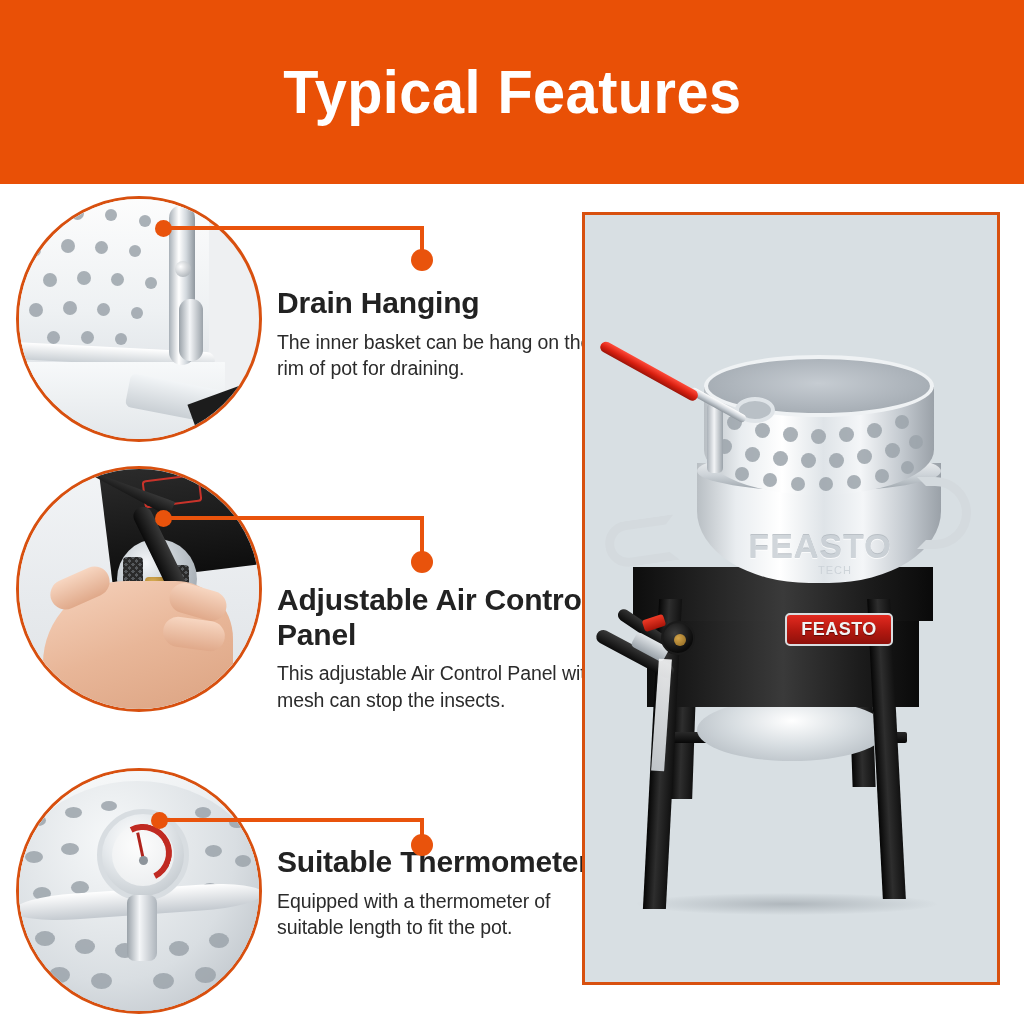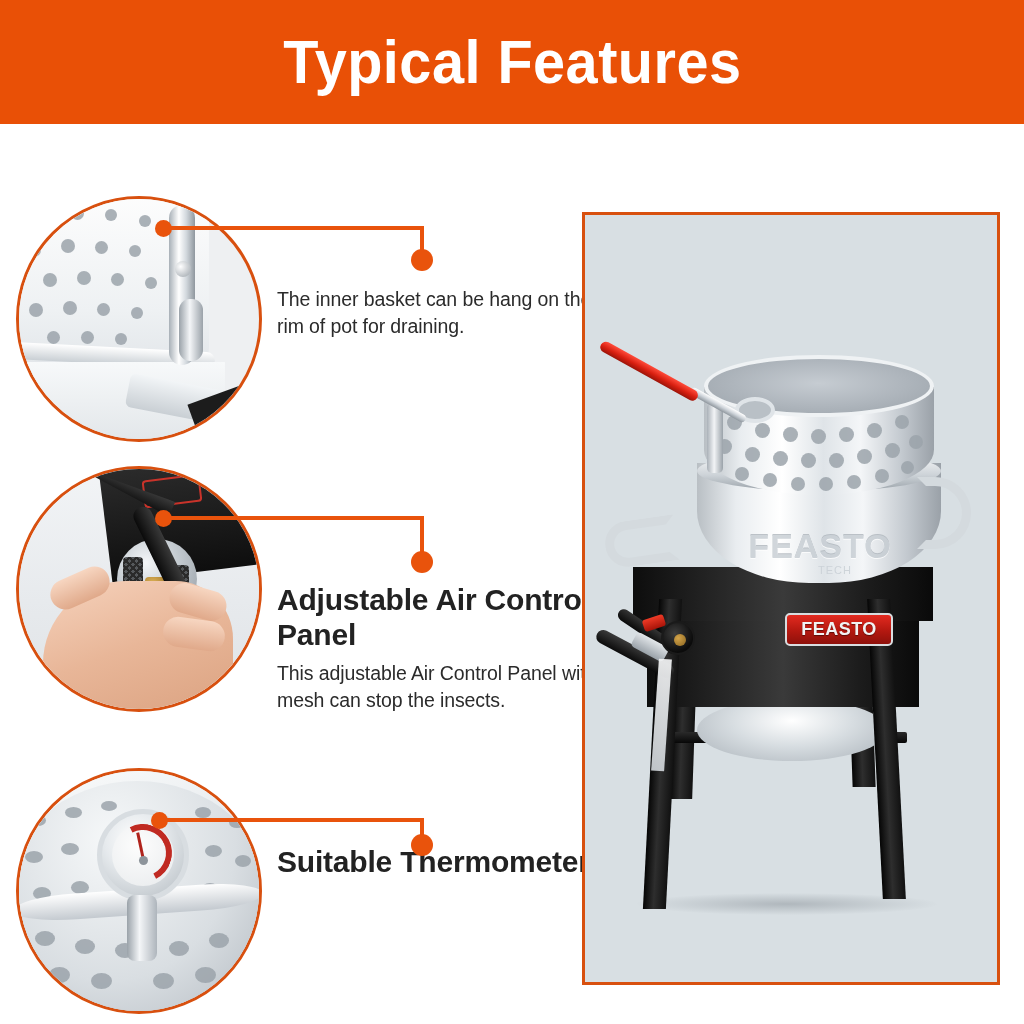--- a/index.html
+++ b/index.html
@@ -20,21 +20,21 @@
     height: 1024px;
     background: #ffffff;
     overflow: hidden;
   }
 
   
   .banner {
     position: absolute;
     left: 0; top: 0;
     width: 1024px;
-    height: 124px;
+    height: 184px;
     background: #e95006;
     display: flex;
     align-items: center;
     justify-content: center;
   }
   .banner-title {
     color: #ffffff;
     font-size: 62px;
     font-weight: bold;
     letter-spacing: 0.5px;
@@ -678,20 +678,21 @@
         <div class="c1-dark"></div>
       </div>
     </div>
 
     <div class="conn-dot-small" style="left:155px; top:220px;"></div>
     <div class="conn-h" style="left:163px; top:226px; width:261px;"></div>
     <div class="conn-v" style="left:420px; top:226px; height:32px;"></div>
     <div class="conn-dot-big" style="left:411px; top:249px;"></div>
 
     <div class="feature-text" style="left:277px; top:286px;">
+      <p class="feature-title">Drain Hanging</p>
       <p class="feature-desc">The inner basket can be hang on the rim of pot for draining.</p>
     </div>
   </div>
 
   <div class="feature">
 
     <div class="feature-circle" style="left:16px; top:466px;">
       <div class="circle-photo">
         <div class="c2-bg"></div>
         <div class="c2-dark-panel"></div>
@@ -758,20 +759,21 @@
       </div>
     </div>
 
     <div class="conn-dot-small" style="left:151px; top:812px;"></div>
     <div class="conn-h" style="left:159px; top:818px; width:265px;"></div>
     <div class="conn-v" style="left:420px; top:818px; height:26px;"></div>
     <div class="conn-dot-big" style="left:411px; top:834px;"></div>
 
     <div class="feature-text" style="left:277px; top:845px;">
       <p class="feature-title">Suitable Thermometer</p>
+      <p class="feature-desc">Equipped with a thermometer of suitable length to fit the pot.</p>
     </div>
   </div>
 
   <div class="product-panel">
     <div class="product-stage">
 
       <div class="shadow-ellipse"></div>
 
       <div class="leg leg-bl"></div>
       <div class="leg leg-br"></div>

